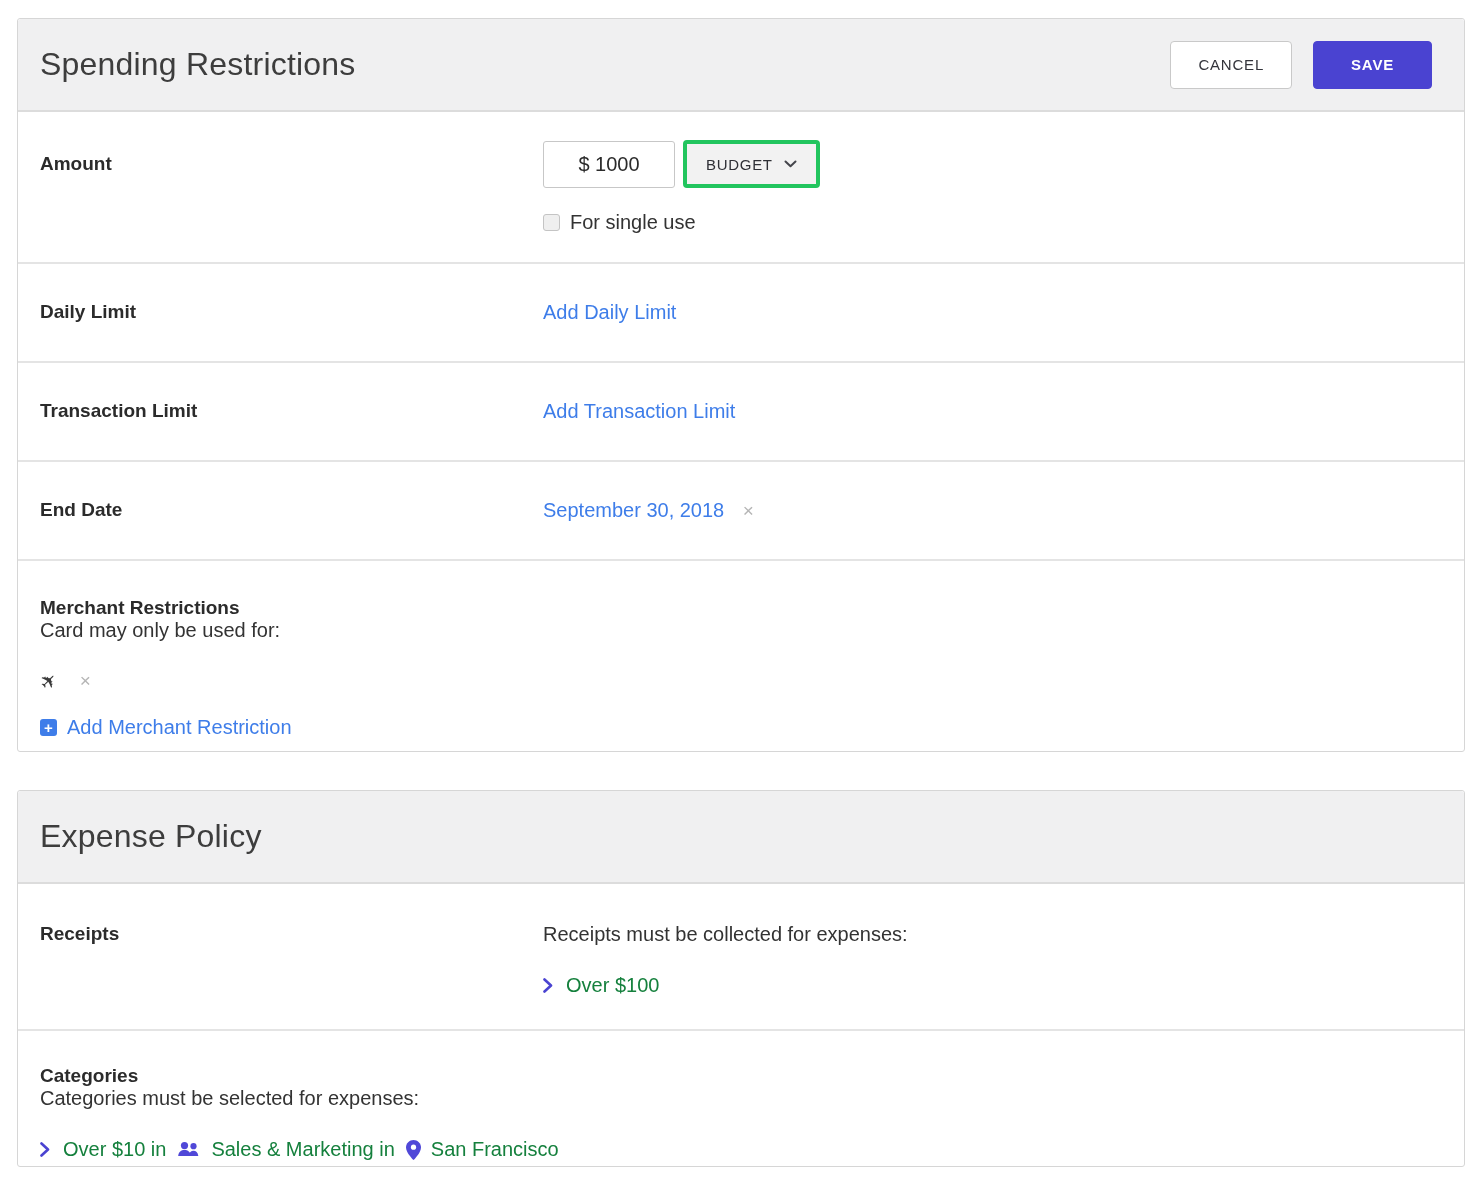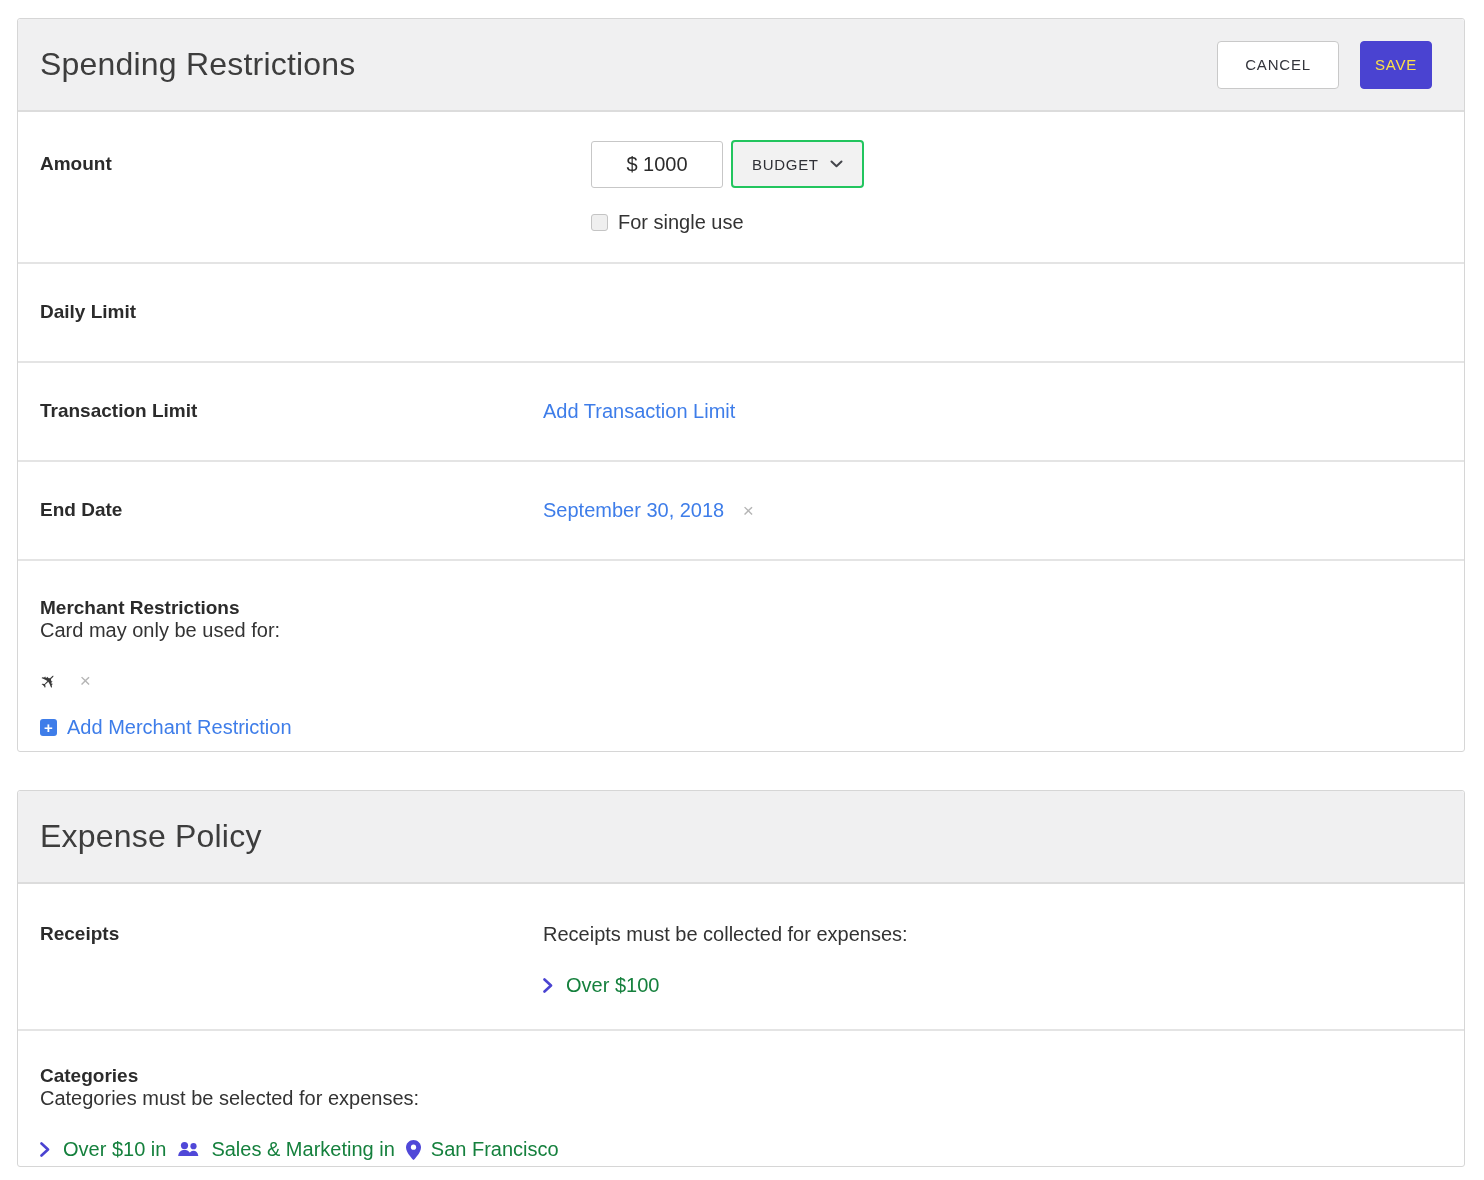--- a/index.html
+++ b/index.html
@@ -23,44 +23,44 @@
   }
   .card-title {
     margin:0; font-size:32px; font-weight:300; color:#3d3d3d; letter-spacing:0.2px;
   }
   .header-actions { display:flex; gap:21px; align-items:center; }
   .btn {
     height:48px; border-radius:4px; font-size:15px; letter-spacing:0.8px;
     font-family:inherit; cursor:pointer; display:inline-flex; align-items:center;
   }
   .btn-cancel { background:#fff; border:1px solid #c9c9c9; color:#33343b; padding:0 27px; }
-  .btn-save  { background:#4a43d1; border:1px solid #4a43d1; color:#fde047; padding:0 14px; font-weight:400; }
+  .btn-save  { background:#4a43d1; border:1px solid #4a43d1; color:#ffffff; padding:0 37px; font-weight:700; }
 
   .row {
     display:flex; box-sizing:border-box;
     padding:0 24px 0 22px; border-bottom:2px solid #e4e4e4;
   }
   .row:last-child { border-bottom:none;flex-direction:column; }
   .row-label {
     width:503px; flex:none; font-size:19px; font-weight:bold; color:#2b2b2b;
   }
   .row-content { flex:1; font-size:20px; color:#333; }
 
   
-  .row-amount { height:152px; padding-top:28px;gap:48px; }
+  .row-amount { height:152px; padding-top:28px; }
   .row-amount .row-label { padding-top:13px; }
   .amount-line { display:flex; align-items:center; }
   .amount-input {
     width:132px; height:47px; box-sizing:border-box;
     border:1px solid #c7c7c7; border-radius:3px; background:#fff;
     font-size:20px; color:#2b2b2b; padding:0 12px; font-family:inherit;text-align:center;
   }
   .budget-btn {
     margin-left:8px; height:48px; padding:0 19px;
-    background:#f2f2f2; border:2px solid #22c55e; border-radius:4px;
+    background:#f2f2f2; border:4px solid #22c55e; border-radius:4px;
     font-size:15px; letter-spacing:0.7px; color:#2f3036; font-family:inherit;
     display:inline-flex; align-items:center; gap:11px; cursor:pointer;
   }
   .checkbox-line { display:flex; align-items:center; margin-top:23px; cursor:pointer; }
   .checkbox-box {
     width:17px; height:17px; box-sizing:border-box; flex:none;
     background:#efefef; border:1px solid #c4c4c4; border-radius:3px; margin-right:10px;
   }
 
   
@@ -119,20 +119,23 @@
       </div>
       <label class="checkbox-line">
         <span class="checkbox-box"></span>
         <span>For single use</span>
       </label>
     </div>
   </div>
 
   <div class="row row-simple">
     <div class="row-label">Daily Limit</div>
+    <div class="row-content">
+      <a class="link">Add Daily Limit</a>
+    </div>
   </div>
 
   <div class="row row-simple">
     <div class="row-label">Transaction Limit</div>
     <div class="row-content">
       <a class="link">Add Transaction Limit</a>
     </div>
   </div>
 
   <div class="row row-simple">

